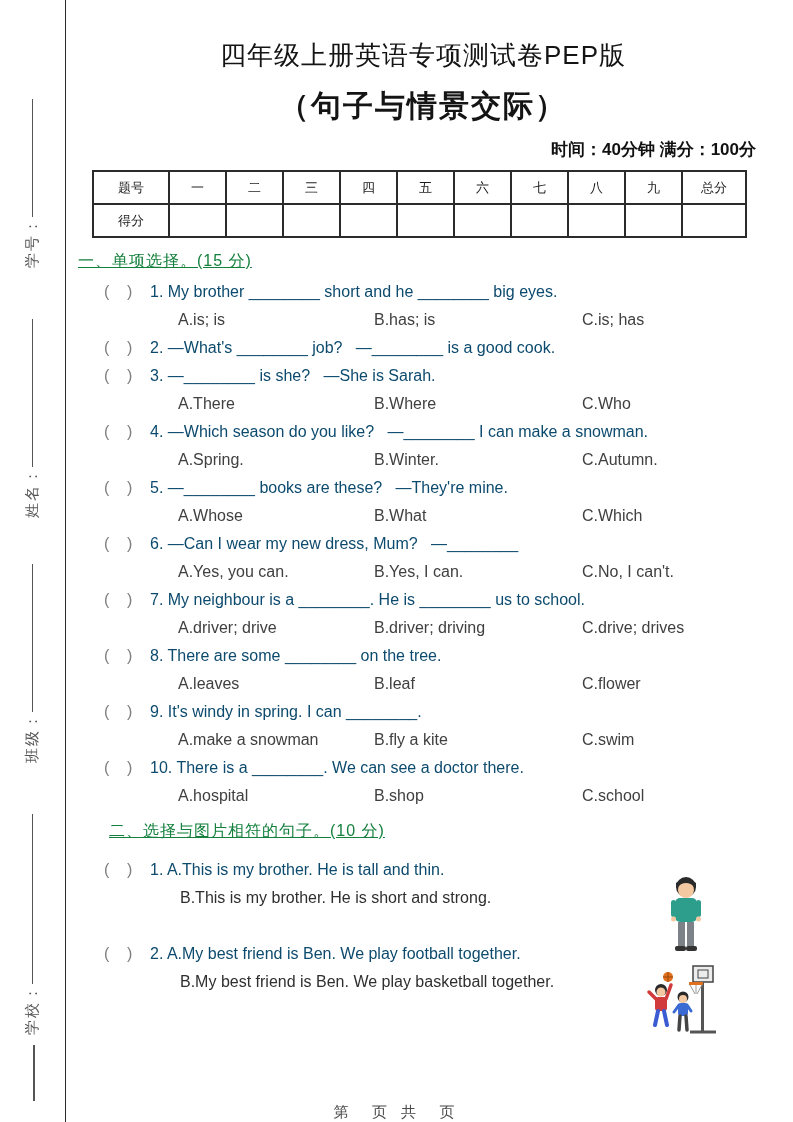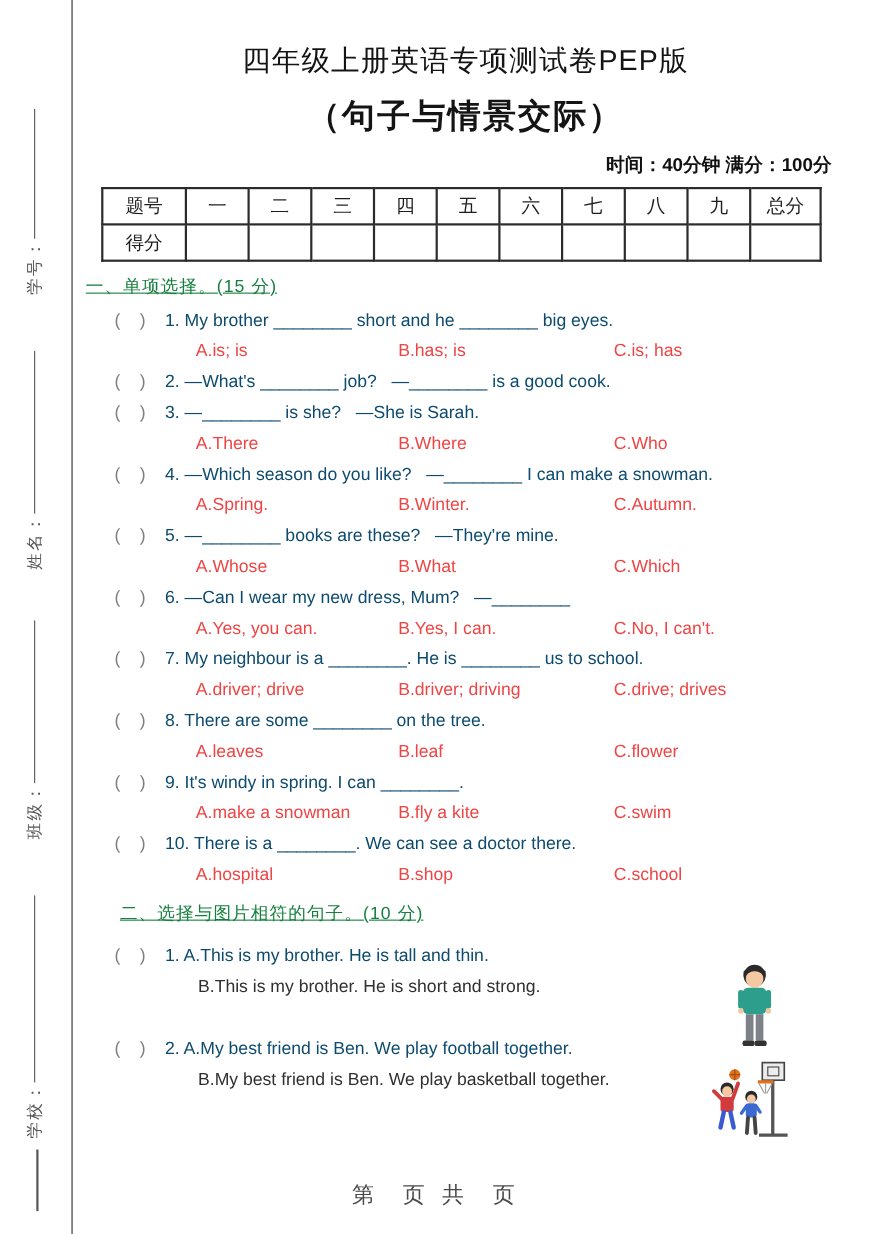--- a/index.html
+++ b/index.html
@@ -63,53 +63,53 @@
 
   .score-table {
     border-collapse: collapse;
     margin: 10px 0 0 14px;
     table-layout: fixed;
   }
   .score-table td {
     border: 2px solid #2b2b2b;
     height: 33px;
     text-align: center; vertical-align: middle;
-    font-size: 17px; color: #1d1d1d;
+    font-size: 13px; color: #1d1d1d;
   }
 
   .section-heading {
     margin-top: 12px;
     font-size: 16px; line-height: 22px;
     color: #15803d;
     letter-spacing: 1px;
     text-decoration: underline;
   }
   .s2-heading { margin-top: 10px; margin-left: 31px; }
 
   .questions { margin-top: 6px; }
   .q-line { display: flex; line-height: 28px; font-size: 16px; }
   .paren { flex: 0 0 46px; margin-left: 26px; color: #7e7e7e; }
   .q-text { flex: 1; color: #0c4a6e; }
-  .opts { display: flex; padding-left: 100px; line-height: 28px; font-size: 16px; color: #ef4444; }
+  .opts { display: flex; padding-left: 100px; line-height: 28px; font-size: 16px; color: #404040; gap: 12px; }
   .opt-a { width: 184px; }
   .opt-b { width: 196px; }
   .opt-c { flex: 1; }
 
   .pic-item { margin-top: 14px; }
   .pic-item + .pic-item { margin-top: 28px; }
   .pic-line-b { padding-left: 102px; line-height: 28px; font-size: 16px; color: #2f2f2f; }
 
   .illus { position: absolute; }
   .illus-1 { left: 662px; top: 876px; }
   .illus-2 { left: 638px; top: 964px; }
 
   .footer {
-    position: absolute; left: 0; right: 0; bottom: 22px;
+    position: absolute; left: 0; right: 0; bottom: 0;
     text-align: center;
-    font-size: 20px; color: #4a4a4a;
+    font-size: 15px; color: #4a4a4a;
     letter-spacing: 5px;
   }
 </style>
 </head>
 <body>
 
 <div class="page">
 
   <div class="side-divider"></div>
 

